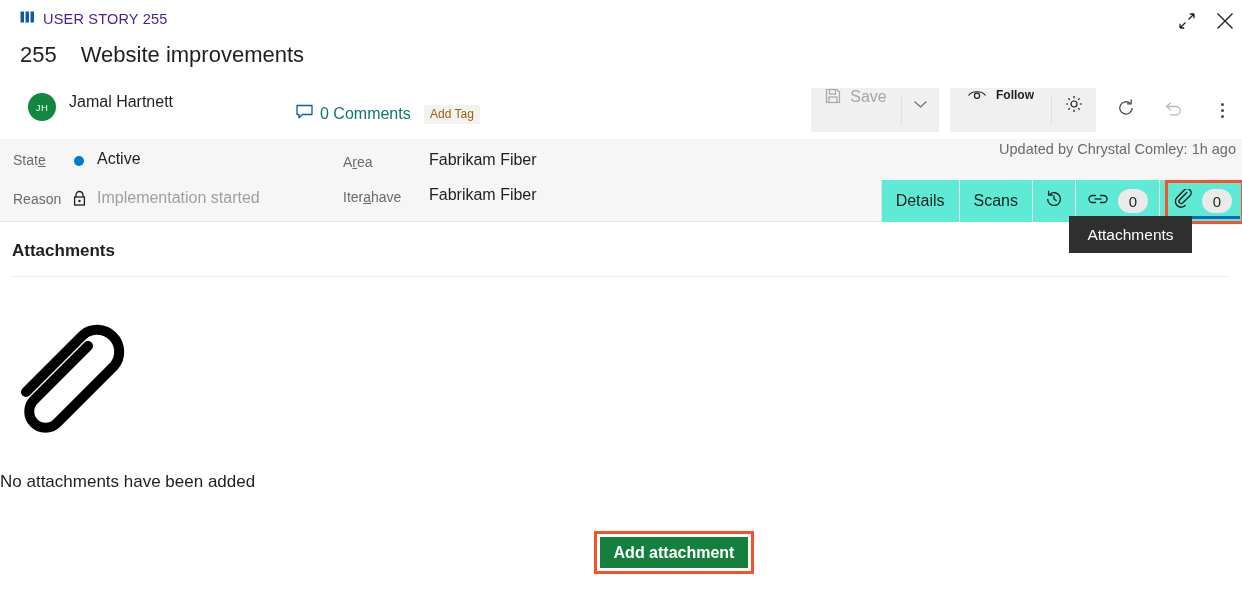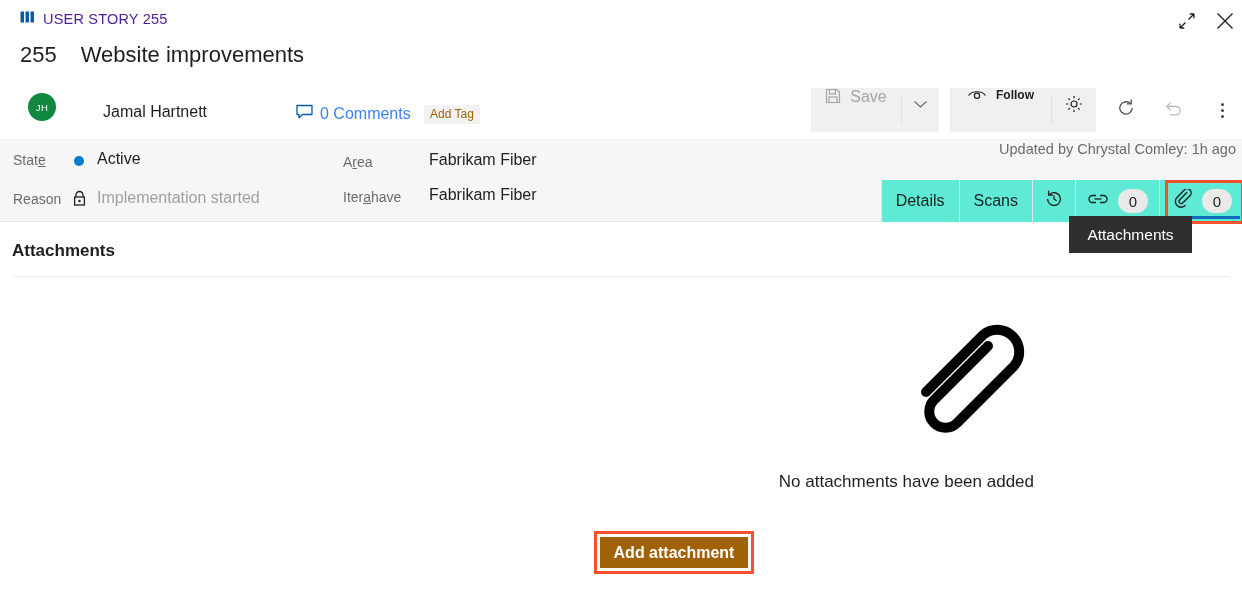--- a/index.html
+++ b/index.html
@@ -27,33 +27,33 @@
     display:flex; align-items:center; gap:7px;
     font-size:14.5px; letter-spacing:.2px; color:#0b5ca3;
   }
   .crumb .wi-icon{ display:block; }
   .crumb-text{ color:#4c1d95; }
 
   .title-row{ position:absolute; left:20px; top:42px; display:flex; align-items:baseline; }
   .wi-id{ font-size:22px; color:#1f1f1f; font-weight:400; }
   .wi-title{ font-size:22px; color:#1f1f1f; font-weight:400; margin-left:24px; }
 
-  .assigned-row{ position:absolute; left:28px; top:93px; display:flex; align-items:flex-end;gap:34px; }
+  .assigned-row{ position:absolute; left:28px; top:93px; display:flex; align-items:flex-start; }
   .avatar{
     width:28px; height:28px; border-radius:50%;
     background:#11873f; color:#ffffff;
     font-size:9.5px; letter-spacing:.5px;
     display:flex; align-items:center; justify-content:center;
   }
   .assignee{ margin-left:13px; font-size:16px; color:#1f1f1f; }
 
   .comments-link{
     position:absolute; left:296px; top:104px;
     display:flex; align-items:center; gap:7px;
-    font-size:16px; color:#3b82f6; cursor:pointer;
+    font-size:16px; color:#0f766e; cursor:pointer;
   }
   .add-tag{
     position:absolute; left:424px; top:105px;
     background:#f2f2f2; color:#a16207;
     font-size:12px; font-weight:normal;
     padding:2px 6px 3px 6px;
   }
 
   
   .tb-group{ position:absolute; height:44px; background:#f0f0f0; display:flex; align-items:center; }
@@ -142,32 +142,32 @@
   .section-title{
     position:absolute; left:12px; top:241px; font-size:17px; font-weight:bold; color:#1f1f1f;
   }
   .section-rule{
     position:absolute; left:12px; top:276px; width:1218px; height:1px; background:#ededed;
   }
 
   
   .empty-wrap{
     position:absolute; left:0; top:300px; width:1034px;
-    display:flex; flex-direction:column; align-items:flex-end;
+    display:flex; flex-direction:column; align-items:flex-start;
   }
   .clip-big{ width:130px; height:150px; margin-left:4px; }
   .empty-text{ margin-top:22px; font-size:17px; color:#1f1f1f; }
 
   .add-btn-highlight{
     position:absolute; left:594px; top:531px; width:160px; height:43px;
     border:3px solid #f4512c; background:#ffffff;
     display:flex; align-items:center; justify-content:center;
   }
   .add-btn{
-    width:148px; height:31px; background:#a16207; color:#ffffff;
+    width:148px; height:31px; background:#15803d; color:#ffffff;
     font-size:16px; font-weight:bold; border:none; cursor:pointer;
     display:flex; align-items:center; justify-content:center;
     font-family:"Liberation Sans", sans-serif;
   }
 </style>
 </head>
 <body>
 
 <div class="accent-bar"></div>
 

